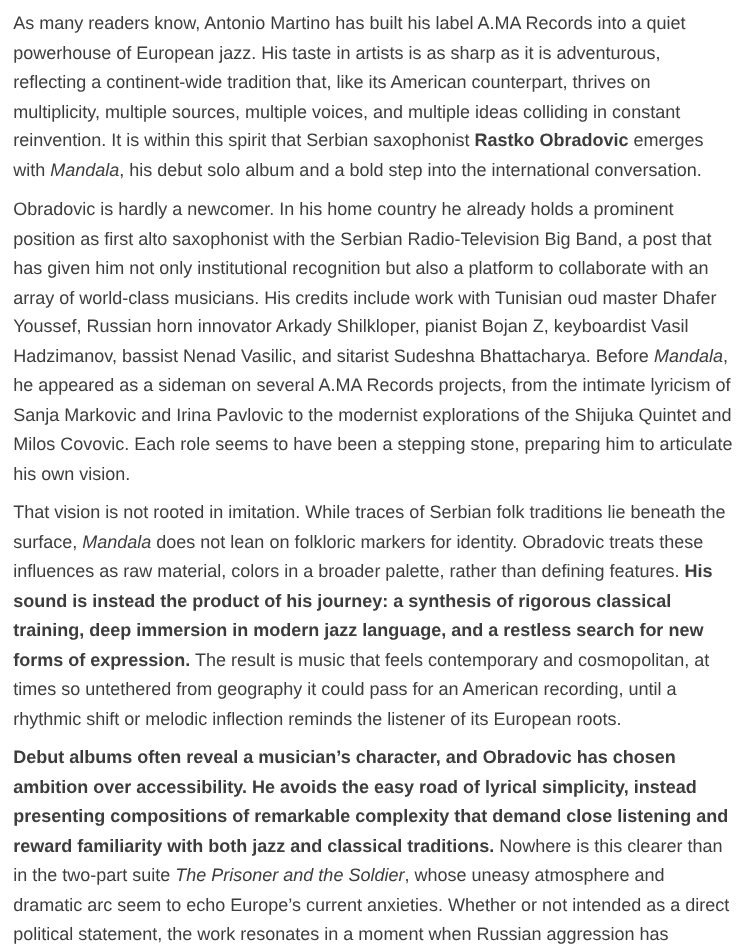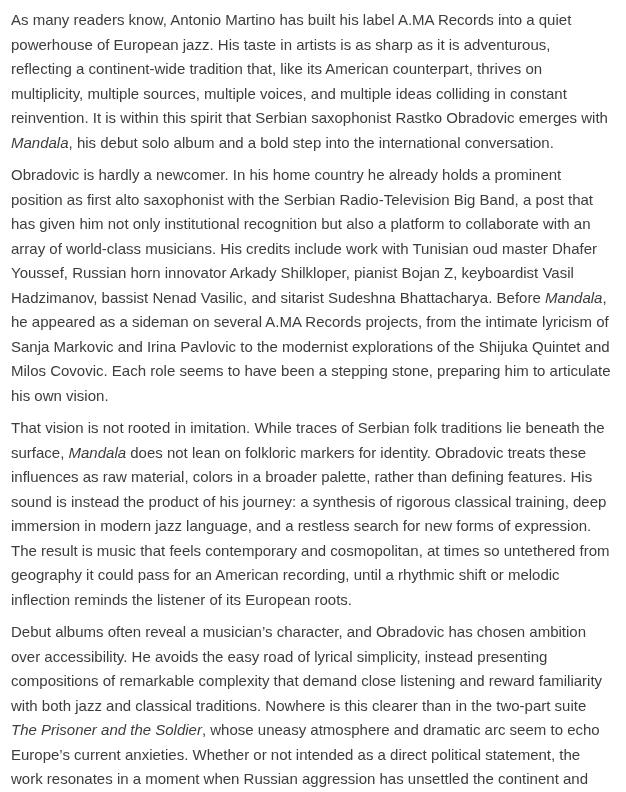--- a/index.html
+++ b/index.html
@@ -16,21 +16,21 @@
   }
   .article {
     padding: 8px 11px 0 11px;
   }
   .article p {
     margin: 0 0 8px 0;
     font-size: 15px;
     line-height: 24.5px;
     text-align: left;
   }
-  .article strong { font-weight: normal; }
+  .article strong { font-weight: bold; }
   .article em { }
 </style>
 </head>
 <body>
 
 <main class="article" id="article">
     <p><span>As many readers know, Antonio Martino has built his label A.MA Records into a quiet powerhouse of European jazz. His taste in artists is as sharp as it is adventurous, reflecting a continent-wide tradition that, like its American counterpart, thrives on multiplicity, multiple sources, multiple voices, and multiple ideas colliding in constant reinvention. It is within this spirit that Serbian saxophonist </span><strong>Rastko Obradovic</strong><span> emerges with </span><em>Mandala</em><span>, his debut solo album and a bold step into the international conversation.</span></p>
     <p><span>Obradovic is hardly a newcomer. In his home country he already holds a prominent position as first alto saxophonist with the Serbian Radio-Television Big Band, a post that has given him not only institutional recognition but also a platform to collaborate with an array of world-class musicians. His credits include work with Tunisian oud master Dhafer Youssef, Russian horn innovator Arkady Shilkloper, pianist Bojan Z, keyboardist Vasil Hadzimanov, bassist Nenad Vasilic, and sitarist Sudeshna Bhattacharya. Before </span><em>Mandala</em><span>, he appeared as a sideman on several A.MA Records projects, from the intimate lyricism of Sanja Markovic and Irina Pavlovic to the modernist explorations of the Shijuka Quintet and Milos Covovic. Each role seems to have been a stepping stone, preparing him to articulate his own vision.</span></p>
     <p><span>That vision is not rooted in imitation. While traces of Serbian folk traditions lie beneath the surface, </span><em>Mandala</em><span> does not lean on folkloric markers for identity. Obradovic treats these influences as raw material, colors in a broader palette, rather than defining features. </span><strong>His sound is instead the product of his journey: a synthesis of rigorous classical training, deep immersion in modern jazz language, and a restless search for new forms of expression.</strong><span> The result is music that feels contemporary and cosmopolitan, at times so untethered from geography it could pass for an American recording, until a rhythmic shift or melodic inflection reminds the listener of its European roots.</span></p>
     <p><strong>Debut albums often reveal a musician’s character, and Obradovic has chosen ambition over accessibility. He avoids the easy road of lyrical simplicity, instead presenting compositions of remarkable complexity that demand close listening and reward familiarity with both jazz and classical traditions.</strong><span> Nowhere is this clearer than in the two-part suite </span><em>The Prisoner and the Soldier</em><span>, whose uneasy atmosphere and dramatic arc seem to echo Europe’s current anxieties. Whether or not intended as a direct political statement, the work resonates in a moment when Russian aggression has unsettled the continent and raised once-unthinkable specters of wider conflict.</span></p>

